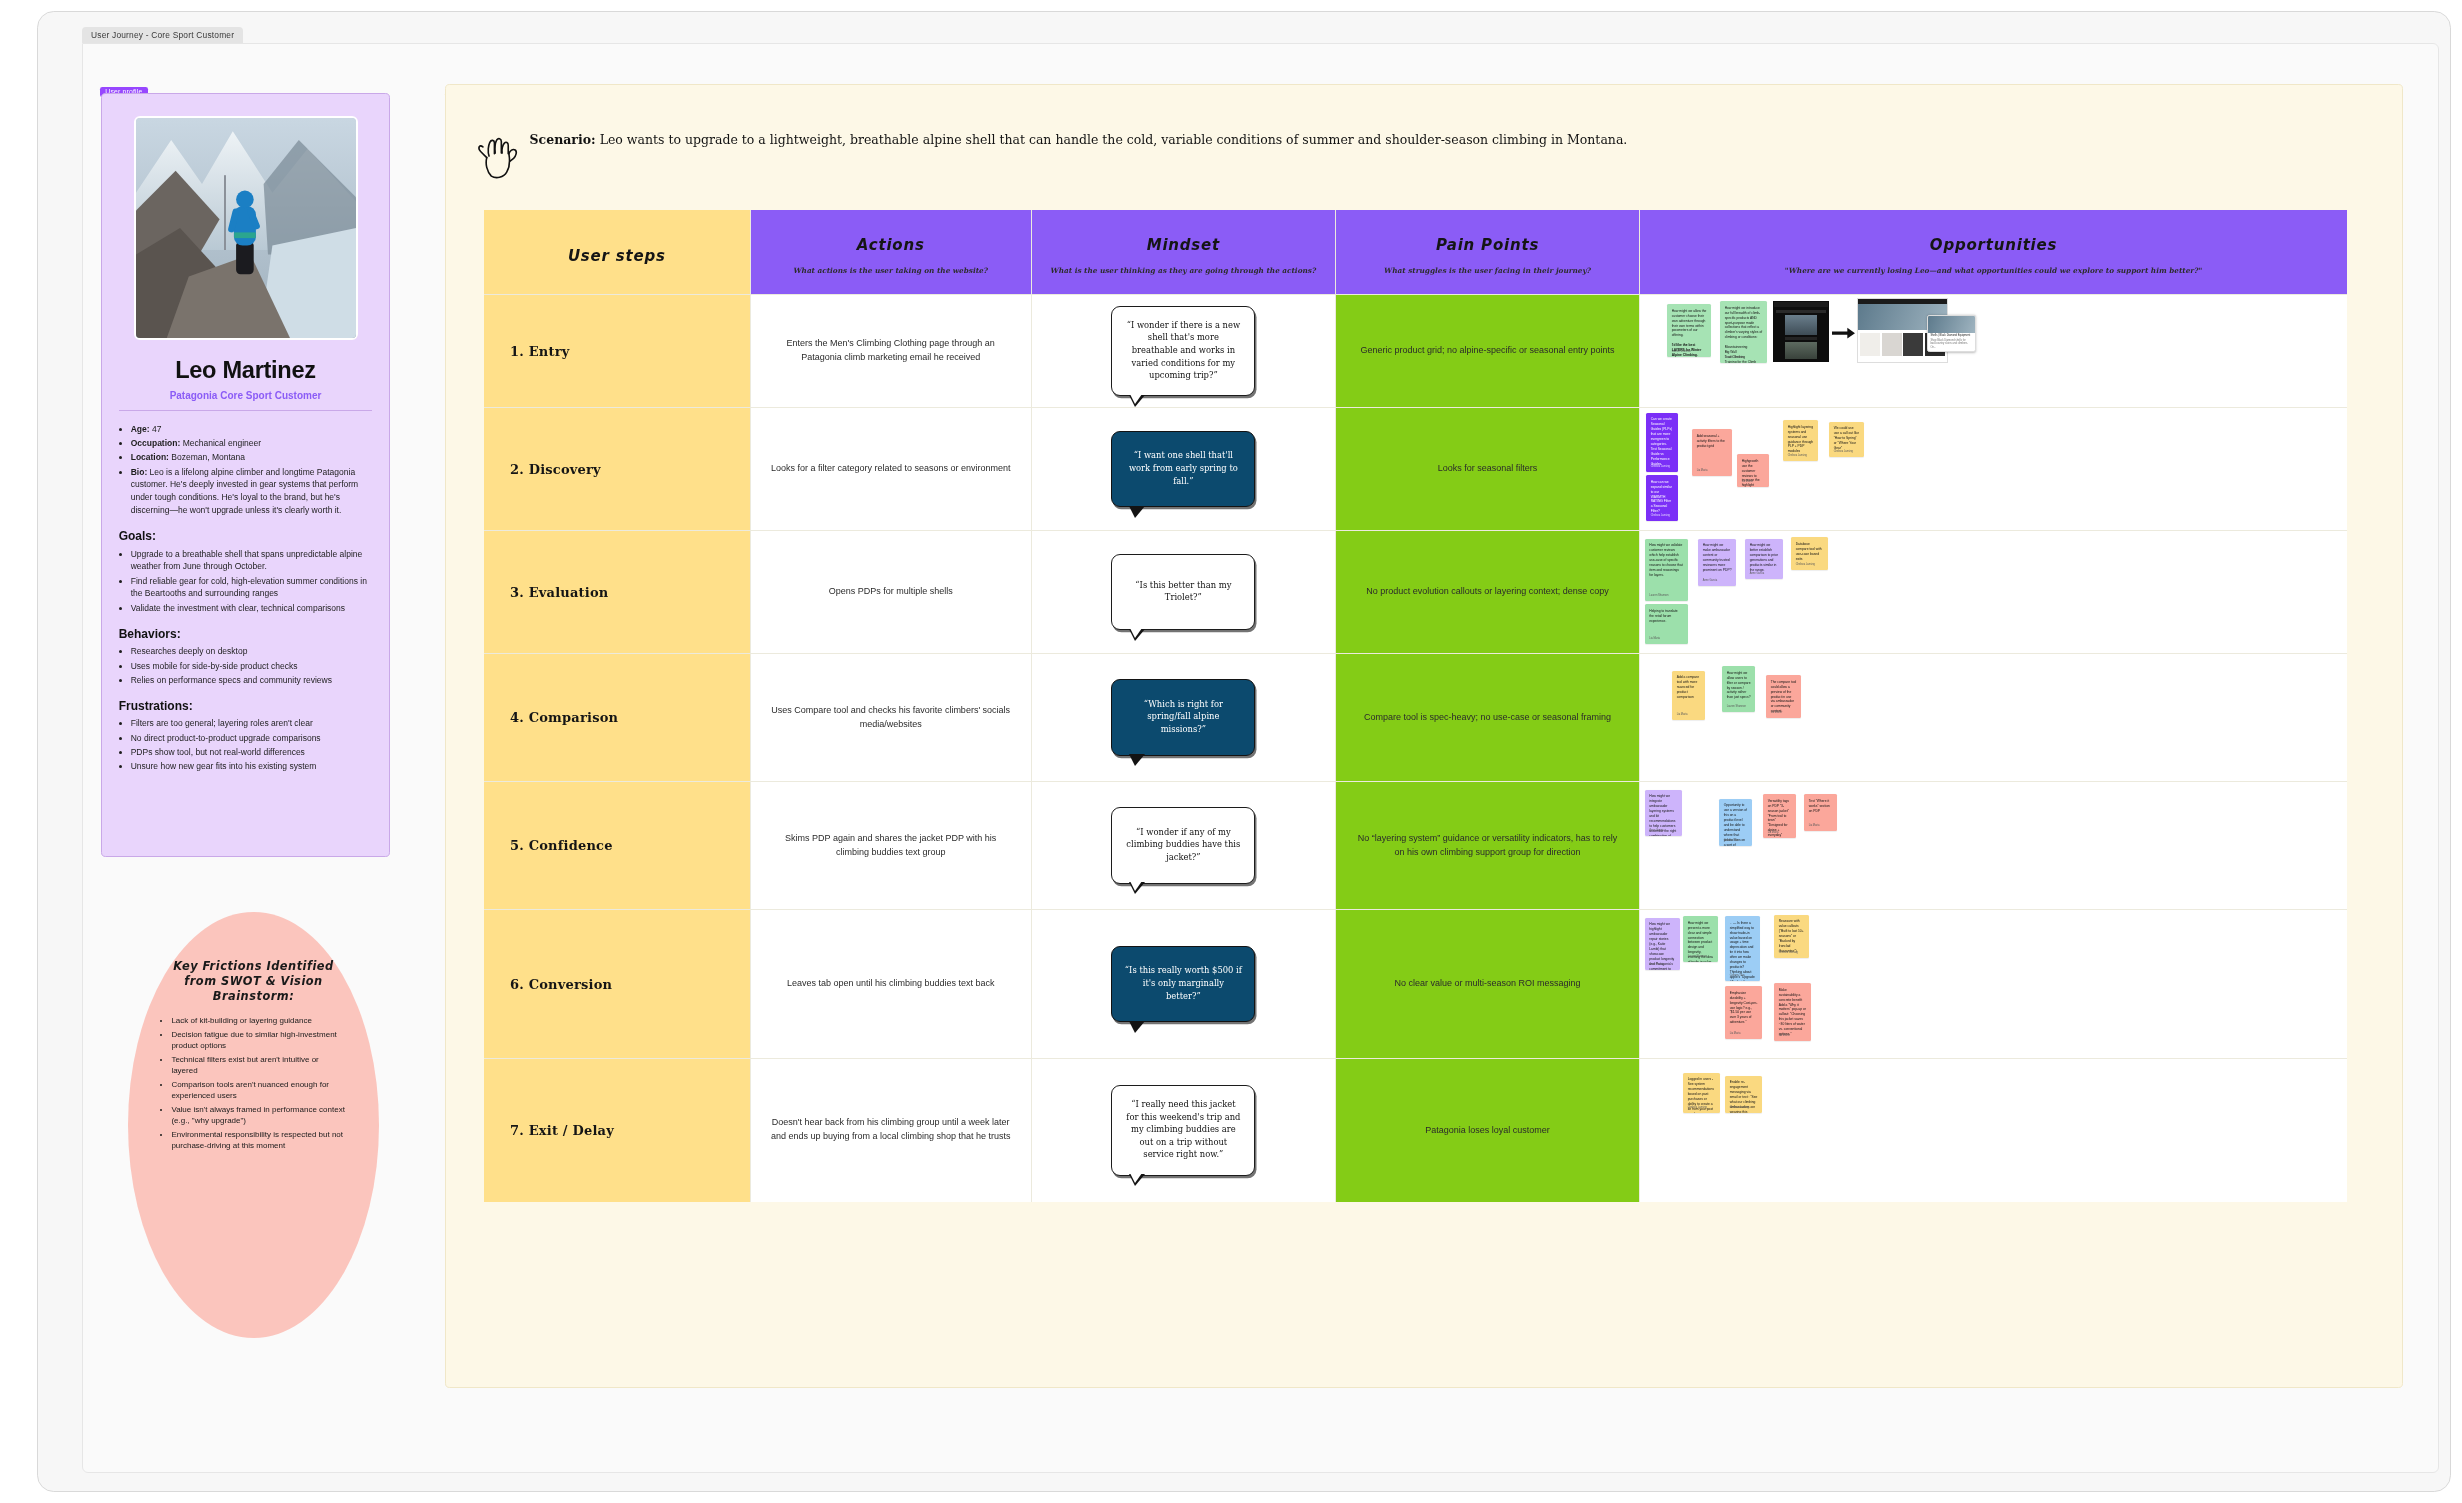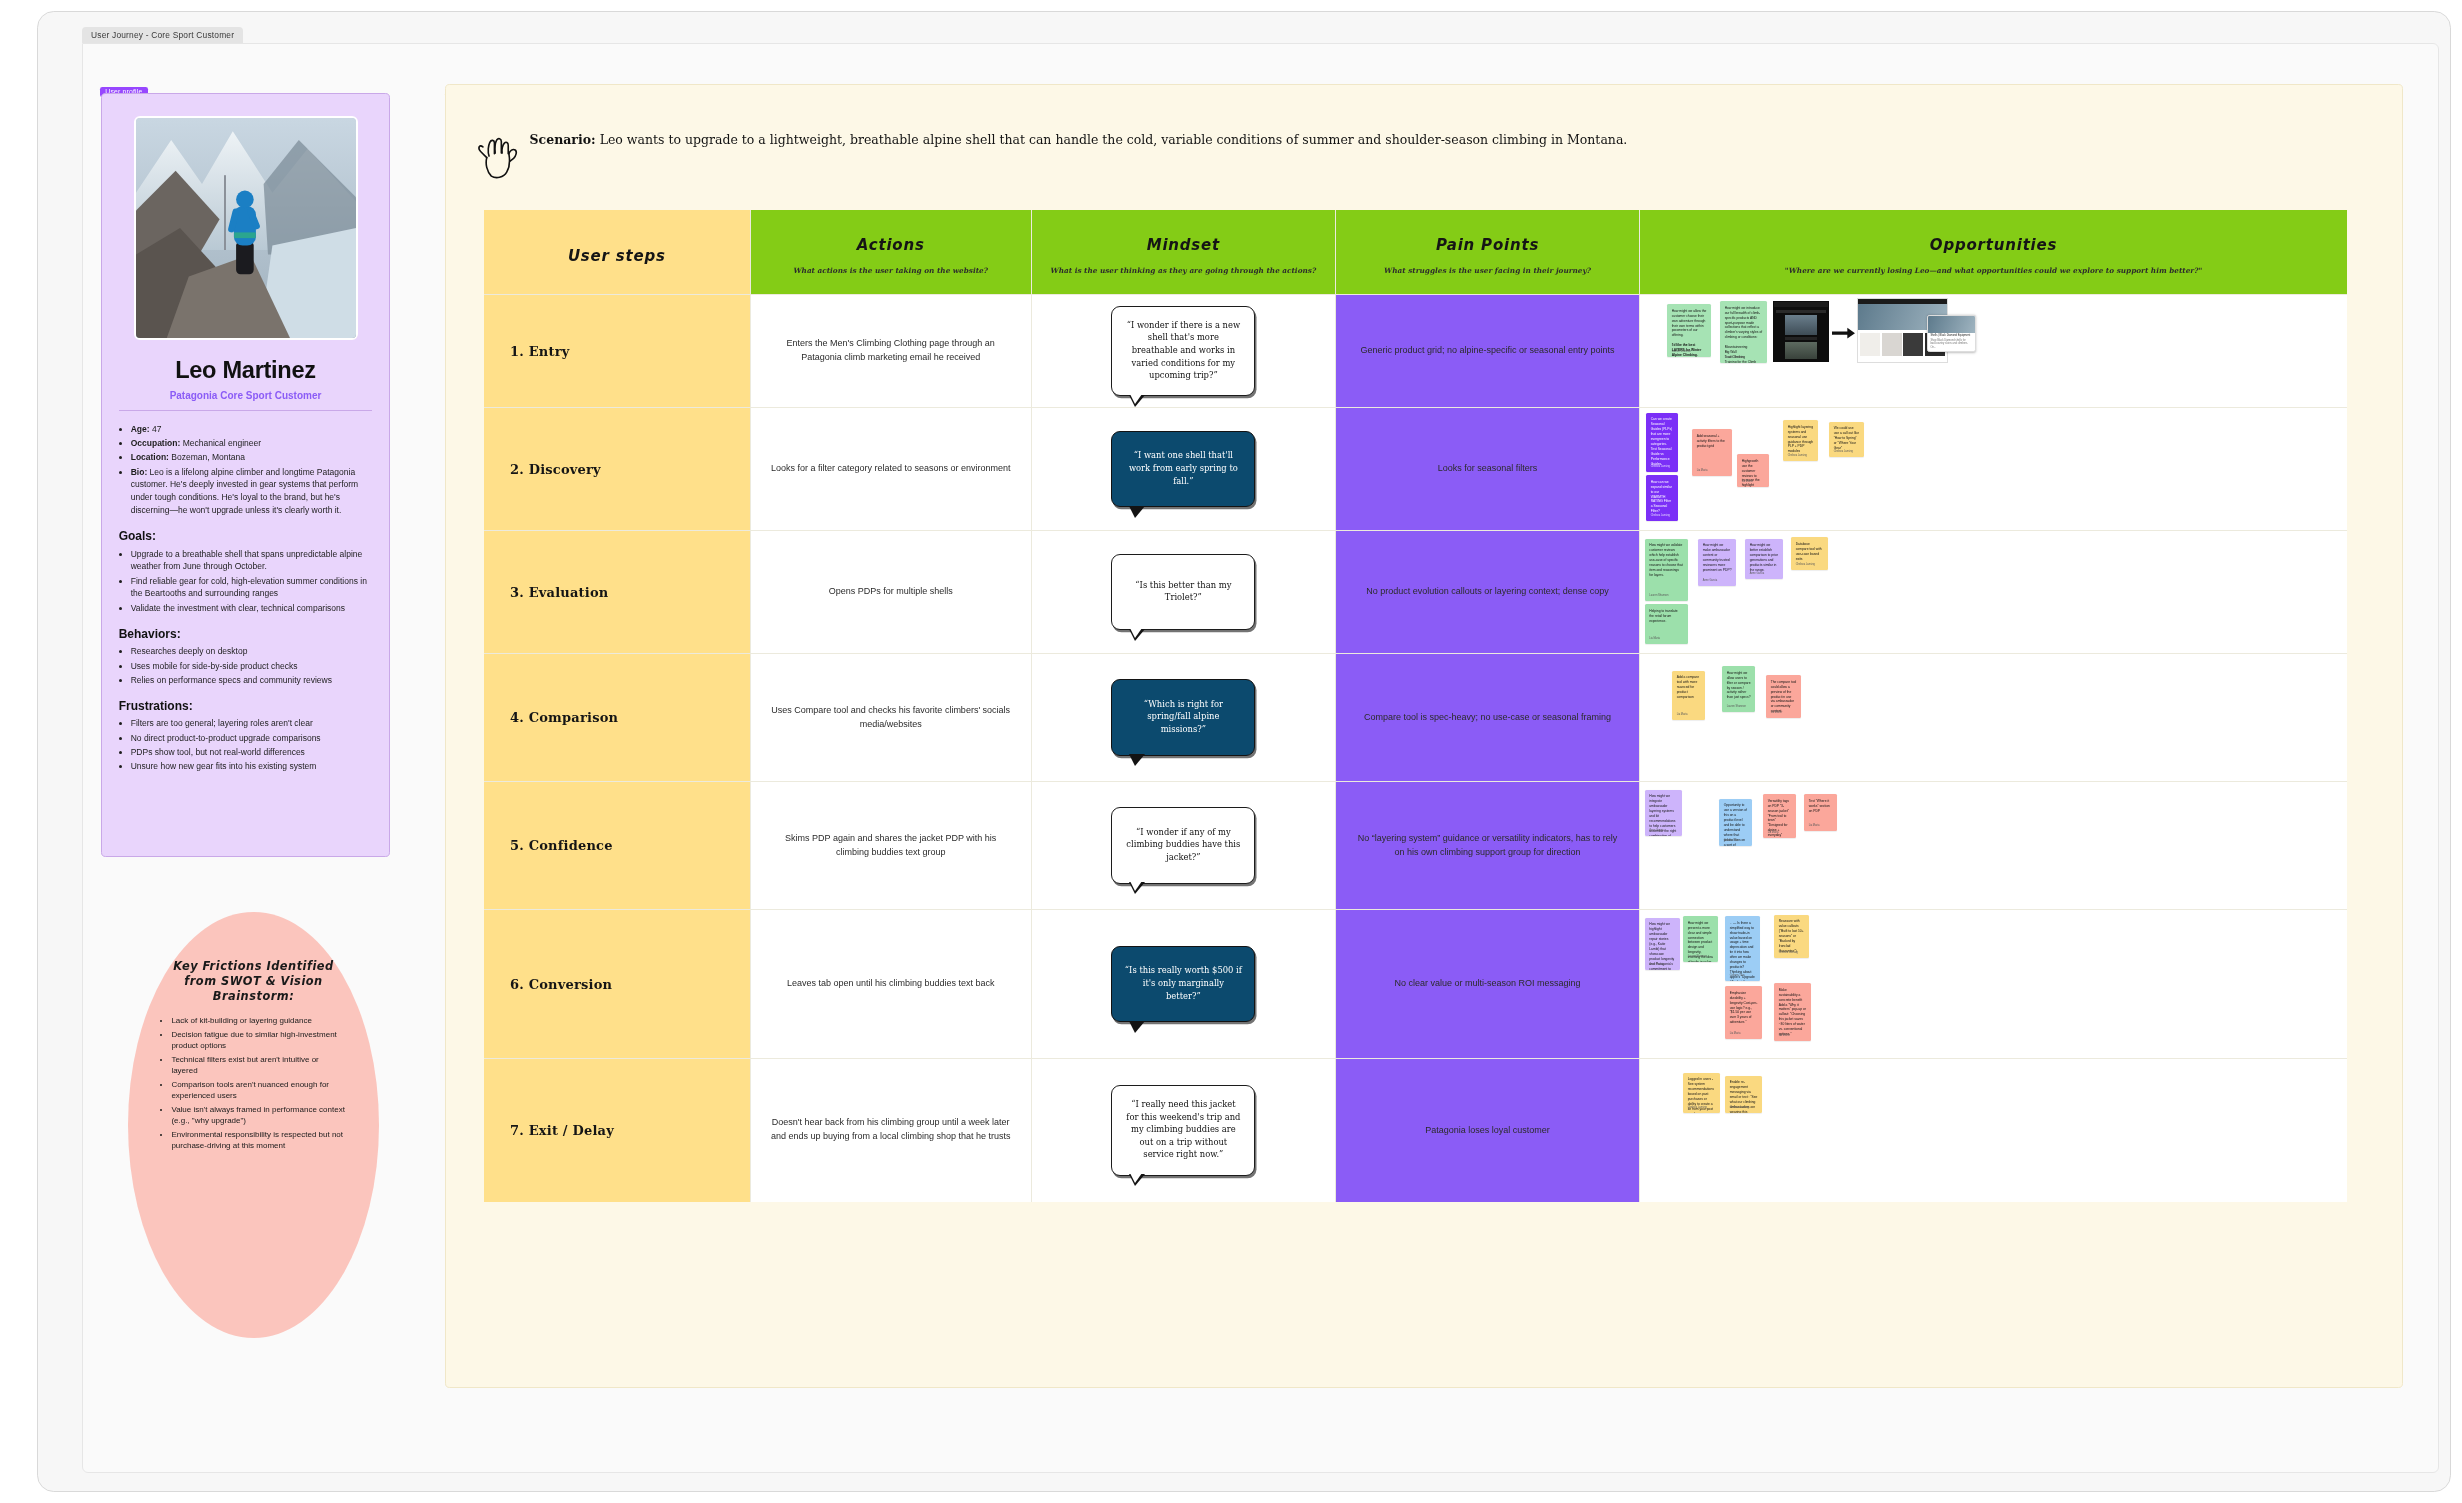--- a/index.html
+++ b/index.html
@@ -133,21 +133,21 @@
   }
   table.journey th, table.journey td {
     border-right: 0.8px solid #eceadd;
     border-bottom: 0.8px solid #eceadd;
     vertical-align: middle;
   }
   table.journey tr:last-child td { border-bottom: none; }
   table.journey td:last-child, table.journey th:last-child { border-right: none; }
 
   th.col-head {
-    background: #84cc16;
+    background: #8b5cf6;
     text-align: center;
     padding: 21px 10.6px 13.7px 10.6px;
     height: 85px;
   }
   th.col-head.steps { background: #ffe08a; }
   .head-title {
     font-family: "DejaVu Sans", sans-serif;
     font-size: 15px; font-weight: bold; font-style: italic;
     letter-spacing: 0.8px; color: #151515;
   }
@@ -169,21 +169,21 @@
   td.actions {
     background: #fff;
     text-align: center;
     font-size: 9px;
     line-height: 1.55;
     color: #2b2b2b;
     padding: 9px 20px;
   }
   td.mindset { background: #fff; text-align: center; padding: 7.6px; }
   td.pain {
-    background: #8b5cf6; text-align: center;
+    background: #84cc16; text-align: center;
     font-size: 9px; line-height: 1.5; color: #2b2b2b;
     padding: 9px 16.7px;
   }
   td.opps { background: #fff; padding: 6px 7.6px; position: relative; }
 
   
   .bubble {
     display: inline-block;
     position: relative;
     max-width: 144px;

